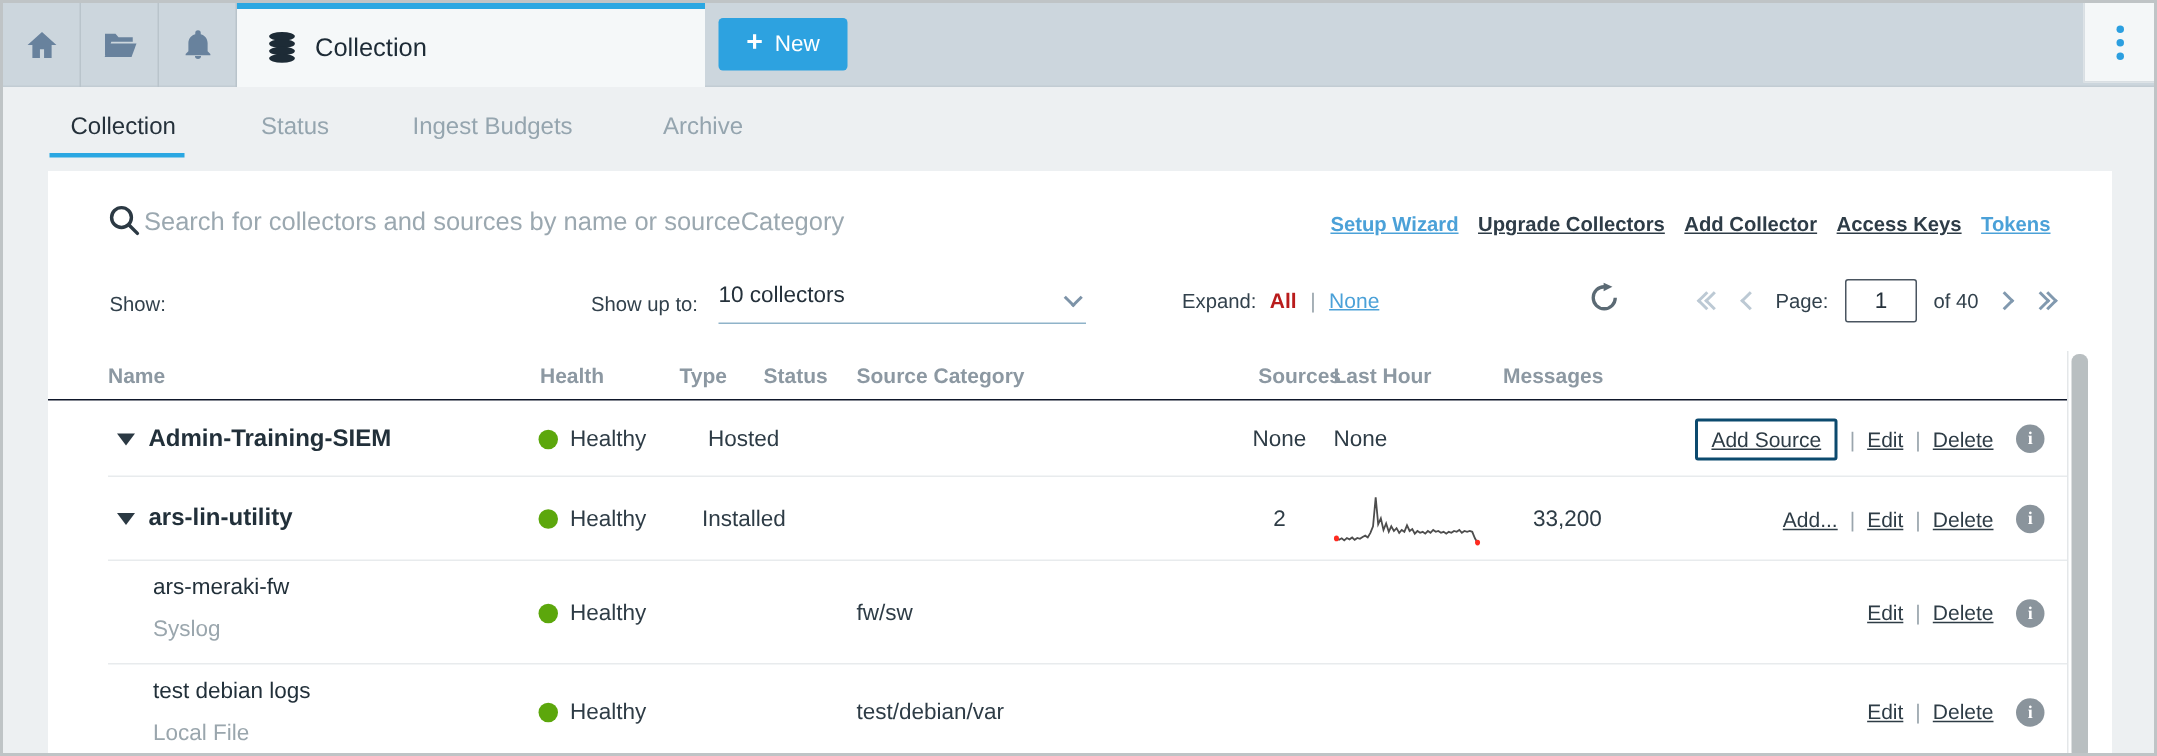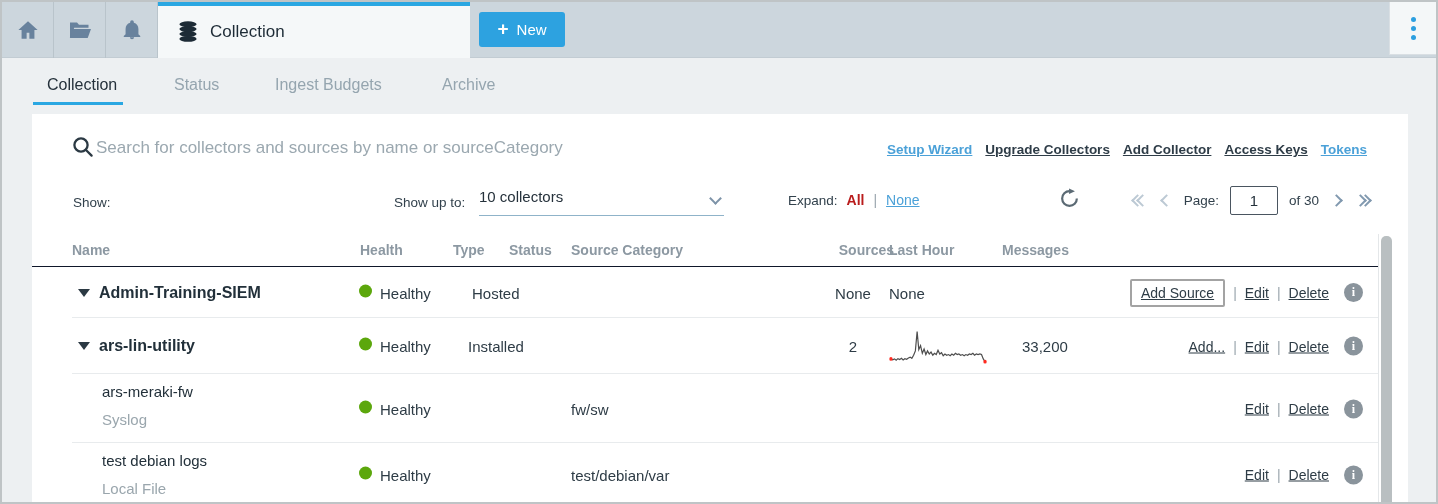--- a/index.html
+++ b/index.html
@@ -91,35 +91,35 @@
         white-space:nowrap; }
   .row { position:relative; }
   .row::after { content:""; position:absolute; left:40px; right:0; bottom:0; height:1px;
                 background:#e8ebed; }
   .caret { position:absolute; left:46px; top:50%; margin-top:-4px; width:0; height:0;
            border-left:6px solid transparent; border-right:6px solid transparent;
            border-top:8px solid #2b3943; cursor:pointer; }
   .cell { position:absolute; top:50%; transform:translateY(-50%); font-size:15px;
           color:#2e3c46; white-space:nowrap; }
   .c-name   { left:67px; font-size:16px; font-weight:bold; color:#22303a; }
-  .c-health { left:327px; display:flex; align-items:flex-start; gap:8px; }
+  .c-health { left:327px; display:flex; align-items:center; gap:8px; }
   .dot { width:13px; height:13px; border-radius:50%; background:#5ca70c; flex:none; }
   .c-type   { left:440px; }
   .c-sourcecat { left:539px; }
   .c-sources { left:780px; width:82px; text-align:center; }
   .c-lasthour { left:857px; }
   .c-messages { left:990px; }
   .c-spark { left:857px; width:98px; height:40px; }
   .name-block { position:absolute; left:70px; top:9px; }
   .nb-name { font-size:15px; font-weight:normal; color:#22303a; white-space:nowrap; }
   .nb-type { font-size:15px; color:#9aa6ad; margin-top:11px; white-space:nowrap; }
   .actions { position:absolute; right:15px; top:50%; transform:translateY(-50%);
              display:flex; align-items:center; gap:8px; font-size:14px; }
   .alink { color:#2e3c46; text-decoration:underline; cursor:pointer; white-space:nowrap; }
-  .add-highlight { border:2px solid #a3a3a3; border-radius:2px; padding:4px 9px; }
+  .add-highlight { border:2px solid #0c4a6e; border-radius:2px; padding:4px 9px; }
   .info-icon { width:19px; height:19px; border-radius:50%; background:#8a949c;
                margin-left:7px; cursor:pointer; display:flex; align-items:center;
                justify-content:center; }
   .info-icon::after { content:"i"; color:#fff; font-size:12px; font-weight:bold;
                       font-family:"Liberation Serif", serif; }
   .scroll-thumb { position:absolute; left:1349px; top:122px; width:11px; height:270px;
                   border-radius:5px; background:#b9bfc1; cursor:pointer; }
 </style>
 </head>
 <body>
@@ -210,21 +210,21 @@
     <div class="pager">
       <span class="chev-group disabled">
           <i class="chev l"></i>
           <i class="chev l"></i>
         </span>
       <span class="chev-group disabled">
           <i class="chev l"></i>
         </span>
       <span class="flabel">Page:</span>
       <input class="page-input" value="1" style="">
-      <span class="page-total">of 30</span>
+      <span class="page-total">of 40</span>
       <span class="chev-group">
           <i class="chev r"></i>
         </span>
       <span class="chev-group">
           <i class="chev r"></i>
           <i class="chev r"></i>
         </span>
     </div>
 
     <div class="table-region">

